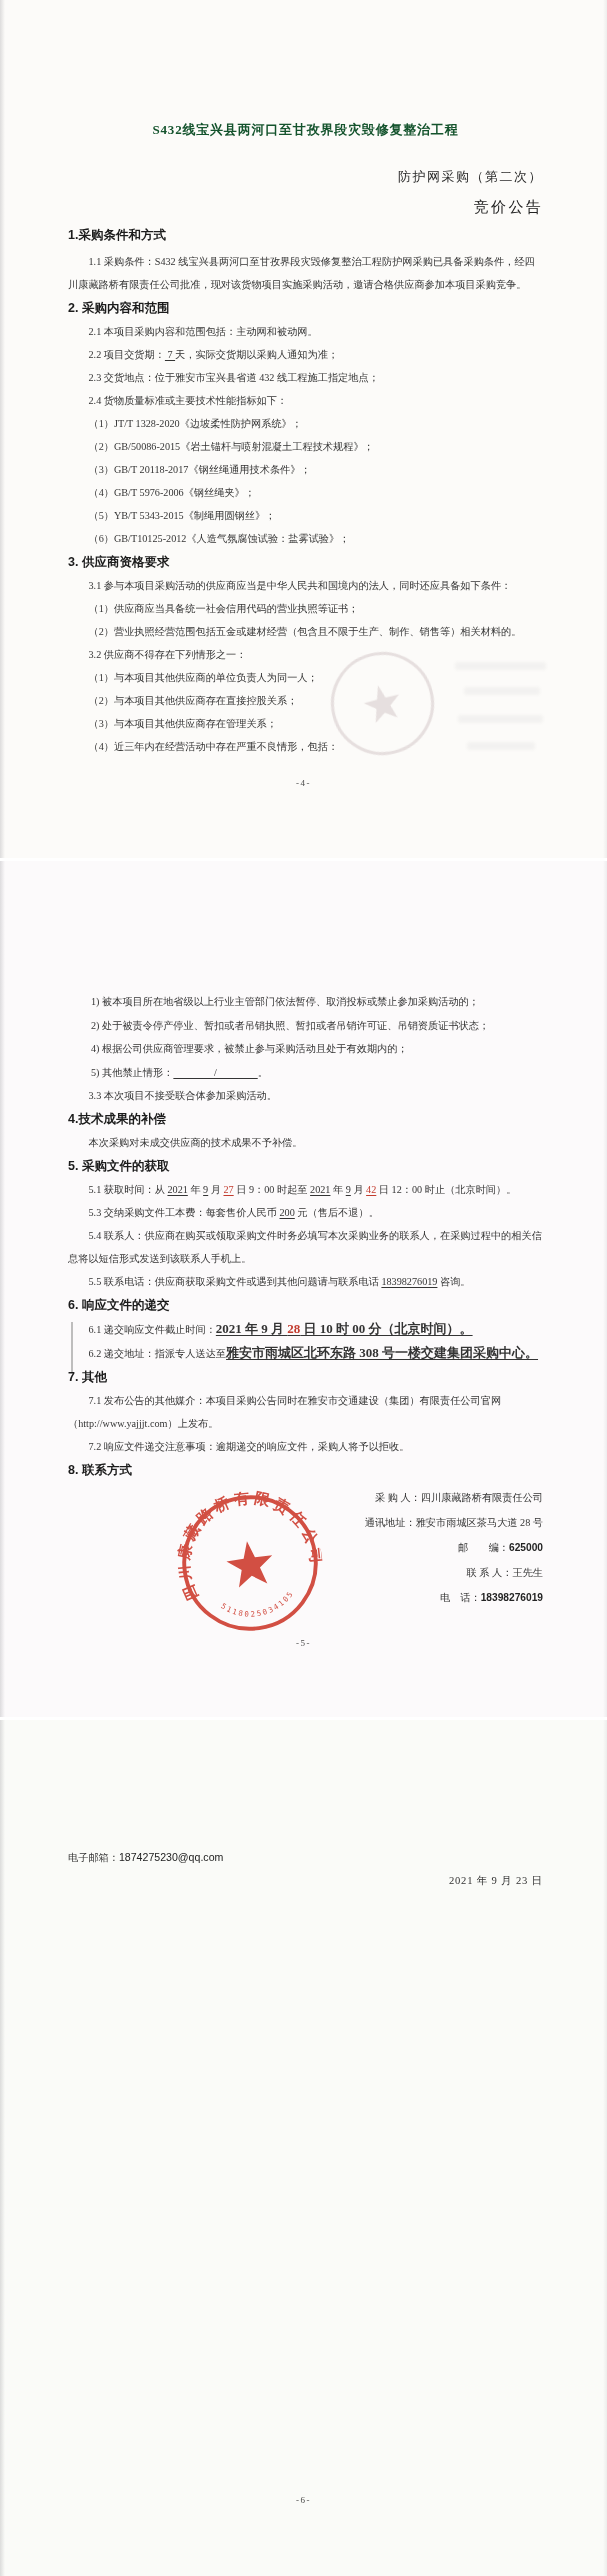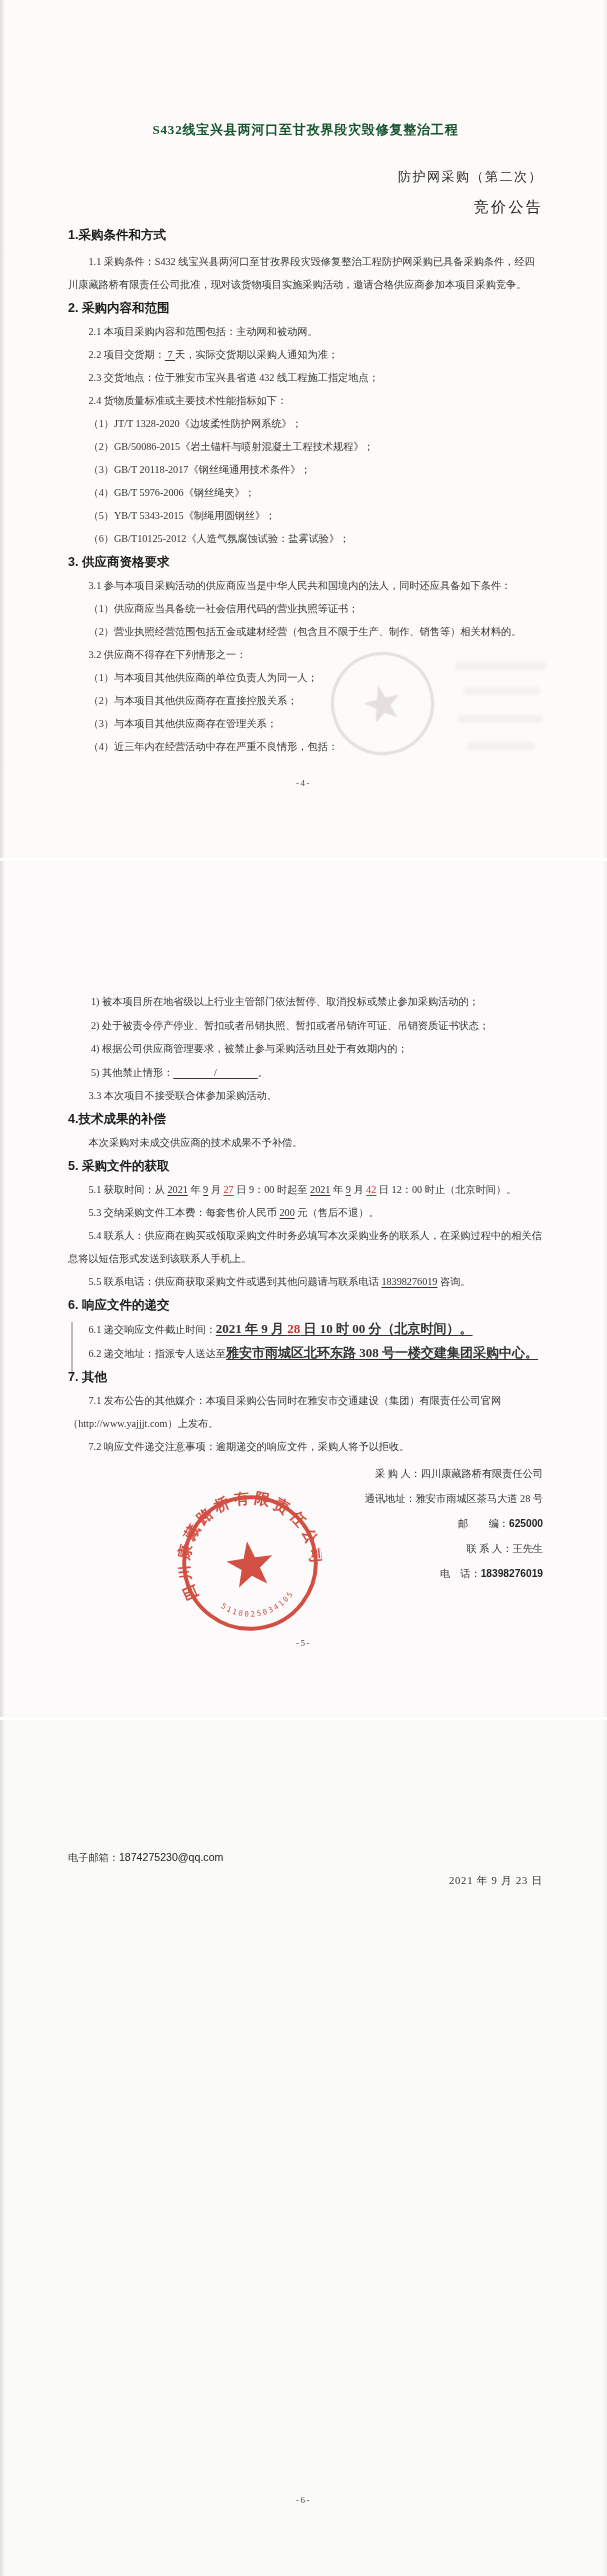--- a/index.html
+++ b/index.html
@@ -128,20 +128,21 @@
     <p class="b ind"><span>5.5 联系电话：供应商获取采购文件或遇到其他问题请与联系电话 </span><span class="u">18398276019</span><span> 咨询。</span></p>
 
     <p class="h">6. 响应文件的递交</p>
     <p class="b ind"><span>6.1 递交响应文件截止时间：</span><span class="big-u"><span>2021 年 9 月 </span><span class="red">28</span><span> 日 10 时 00 分（北京时间）。</span></span></p>
     <p class="b ind"><span>6.2 递交地址：指派专人送达至</span><span class="big-u">雅安市雨城区北环东路 308 号一楼交建集团采购中心。</span></p>
 
     <p class="h">7. 其他</p>
     <p class="b ind">7.1 发布公告的其他媒介：本项目采购公告同时在雅安市交通建设（集团）有限责任公司官网（http://www.yajjjt.com）上发布。</p>
     <p class="b ind">7.2 响应文件递交注意事项：逾期递交的响应文件，采购人将予以拒收。</p>
 
+    <p class="h">8. 联系方式</p>
     <div class="contact">
       <div class="row"><span class="cl">采 购 人：</span><span>四川康藏路桥有限责任公司</span></div>
       <div class="row"><span class="cl">通讯地址：</span><span>雅安市雨城区茶马大道 28 号</span></div>
       <div class="row"><span class="cl">邮　　编：</span><span class="num">625000</span></div>
       <div class="row"><span class="cl">联 系 人：</span><span>王先生</span></div>
       <div class="row"><span class="cl">电　话：</span><span class="num">18398276019</span></div>
     </div>
   </div>
 
   <svg class="stamp" viewBox="0 0 184 184">

